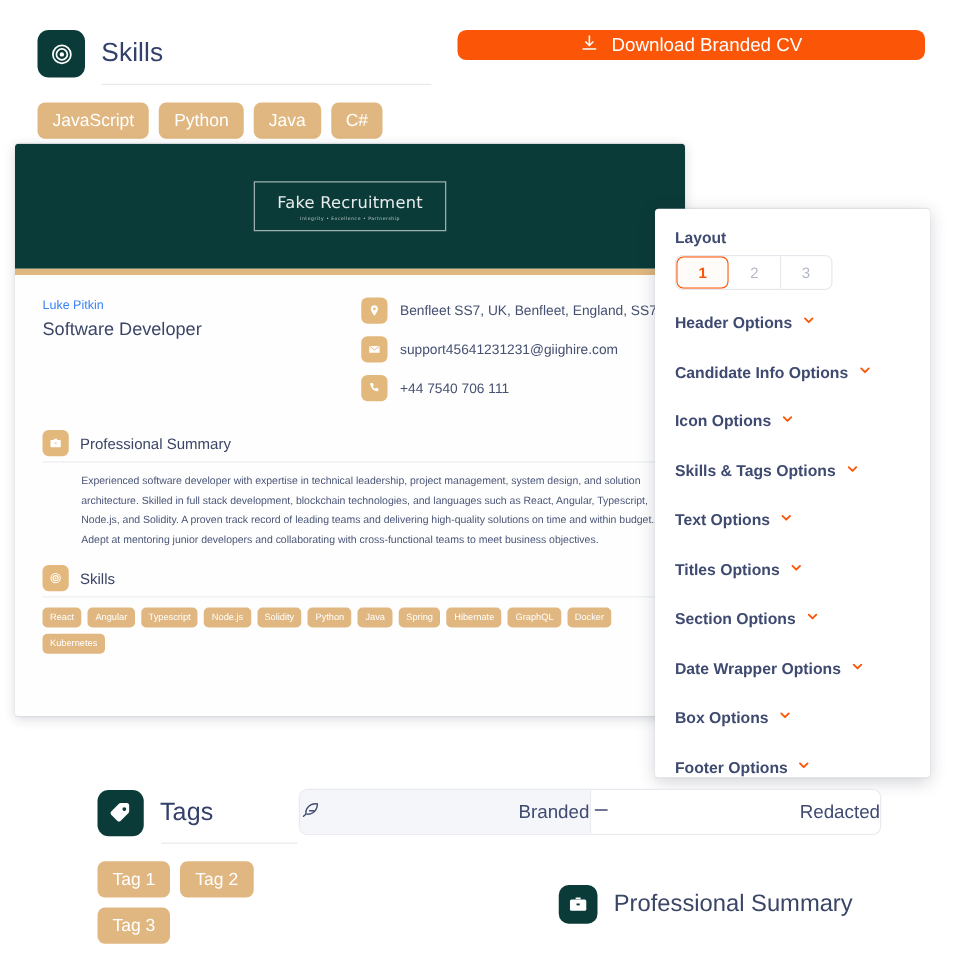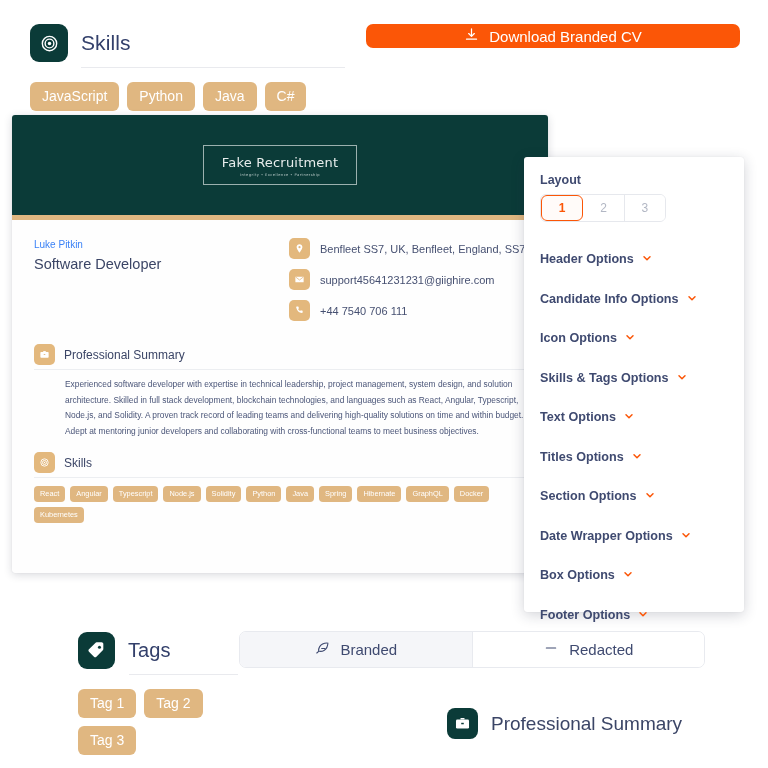--- a/index.html
+++ b/index.html
@@ -196,21 +196,21 @@
     padding: 4px 6px 4.5px;
     font-size: 7.4px;
     line-height: 1;
     white-space: nowrap;
   }
 
   
   .opt-panel {
     position: absolute;
     left: 524px;
-    top: 157px;
+    top: 167px;
     width: 220px;
     height: 455px;
     background: #ffffff;
     border-radius: 3px;
     box-shadow: 0 3px 14px rgba(30,35,60,.20), 0 0 1px rgba(30,35,60,.14);
     padding: 16px 16px 0 16px;
   }
   .opt-label {
     font-size: 12.5px;
     font-weight: bold;
@@ -239,21 +239,21 @@
   }
   .seg:last-child { border-right: none; }
   .seg.active {
     color: #fb5607;
     font-weight: bold;
     background: #fffbf9;
     border: 1.6px solid #fb5607;
     border-radius: 6px;
   }
 
-  .opt-list { margin-top: 28px; }
+  .opt-list { margin-top: 17px; }
   .opt-item {
     display: flex;
     align-items: center;
     gap: 7px;
     margin-bottom: 21.5px;
     cursor: pointer;
   }
   .opt-item-label {
     font-size: 12.6px;
     font-weight: bold;
@@ -281,21 +281,21 @@
     display: flex;
     border: 1px solid #e8eaef;
     border-radius: 7px;
     overflow: hidden;
     background: #ffffff;
   }
   .mode-btn {
     flex: 1;
     display: flex;
     align-items: center;
-    justify-content: center;
+    justify-content: space-between;
     gap: 10px;
     font-size: 15px;
     color: #3f4a70;
     cursor: pointer;
     background: #ffffff;
     border: none;
     font-family: "Liberation Sans", sans-serif;
   }
   .mode-btn.active { background: #f5f6f9; }
   .mode-div { width: 1px; background: #e8eaef; }

